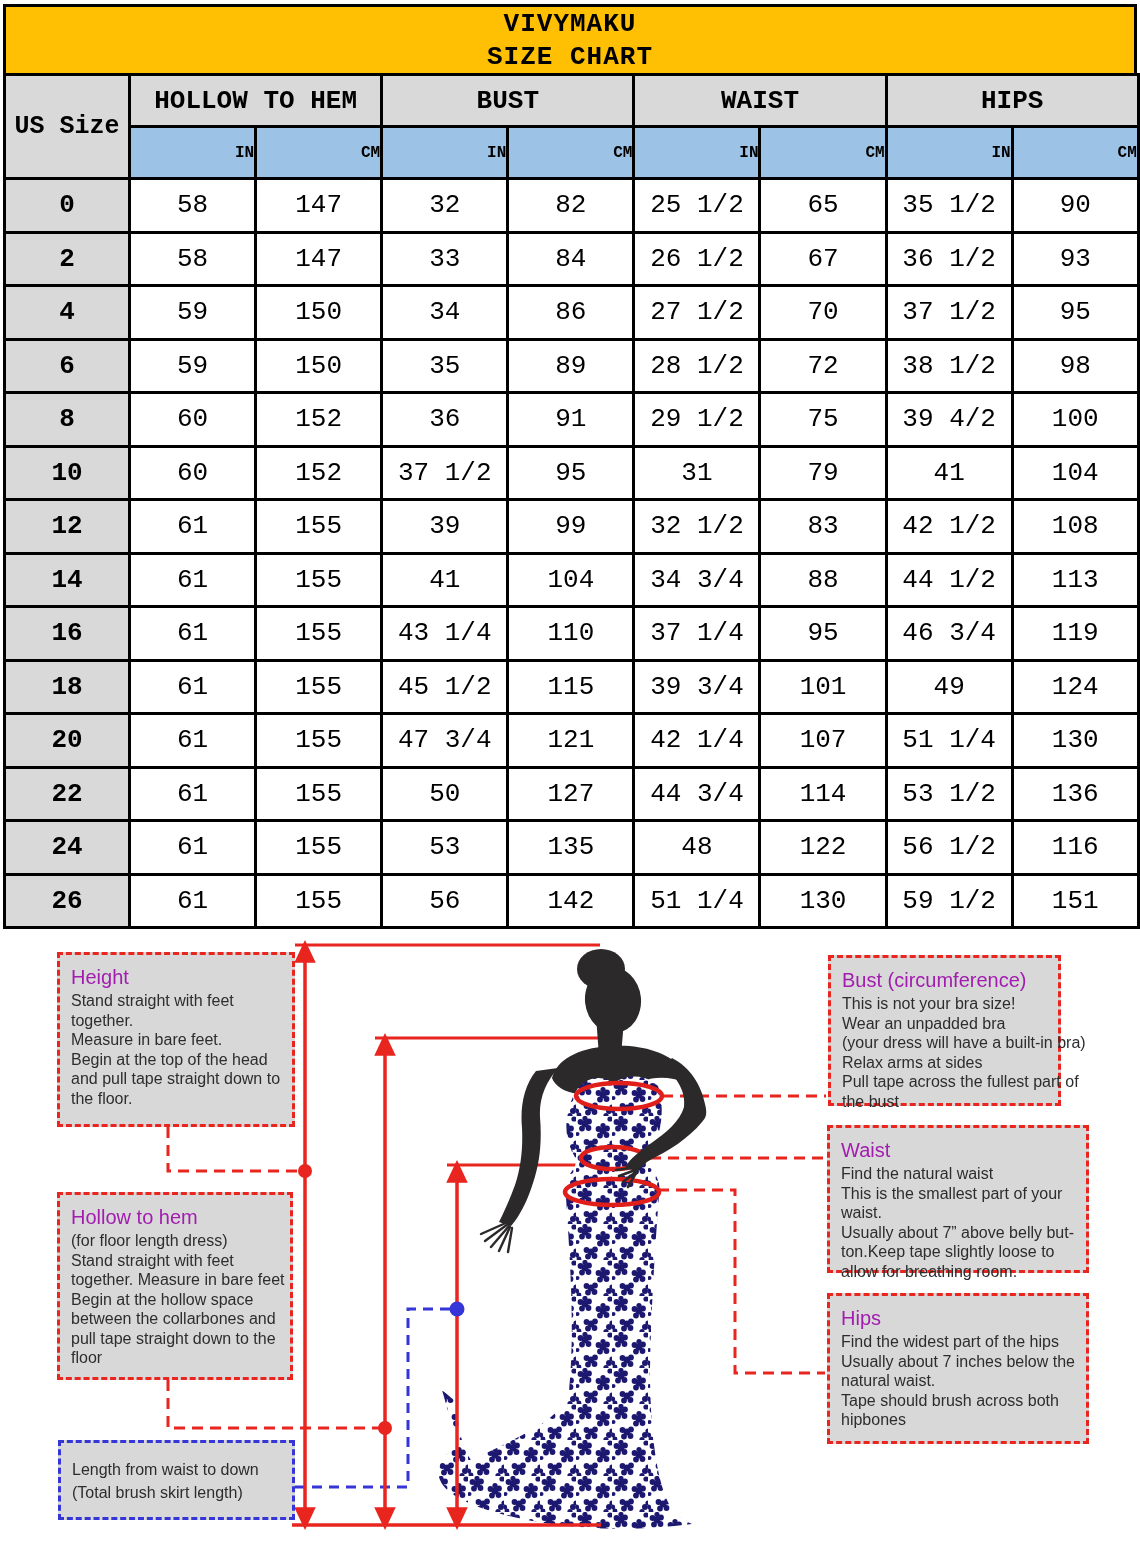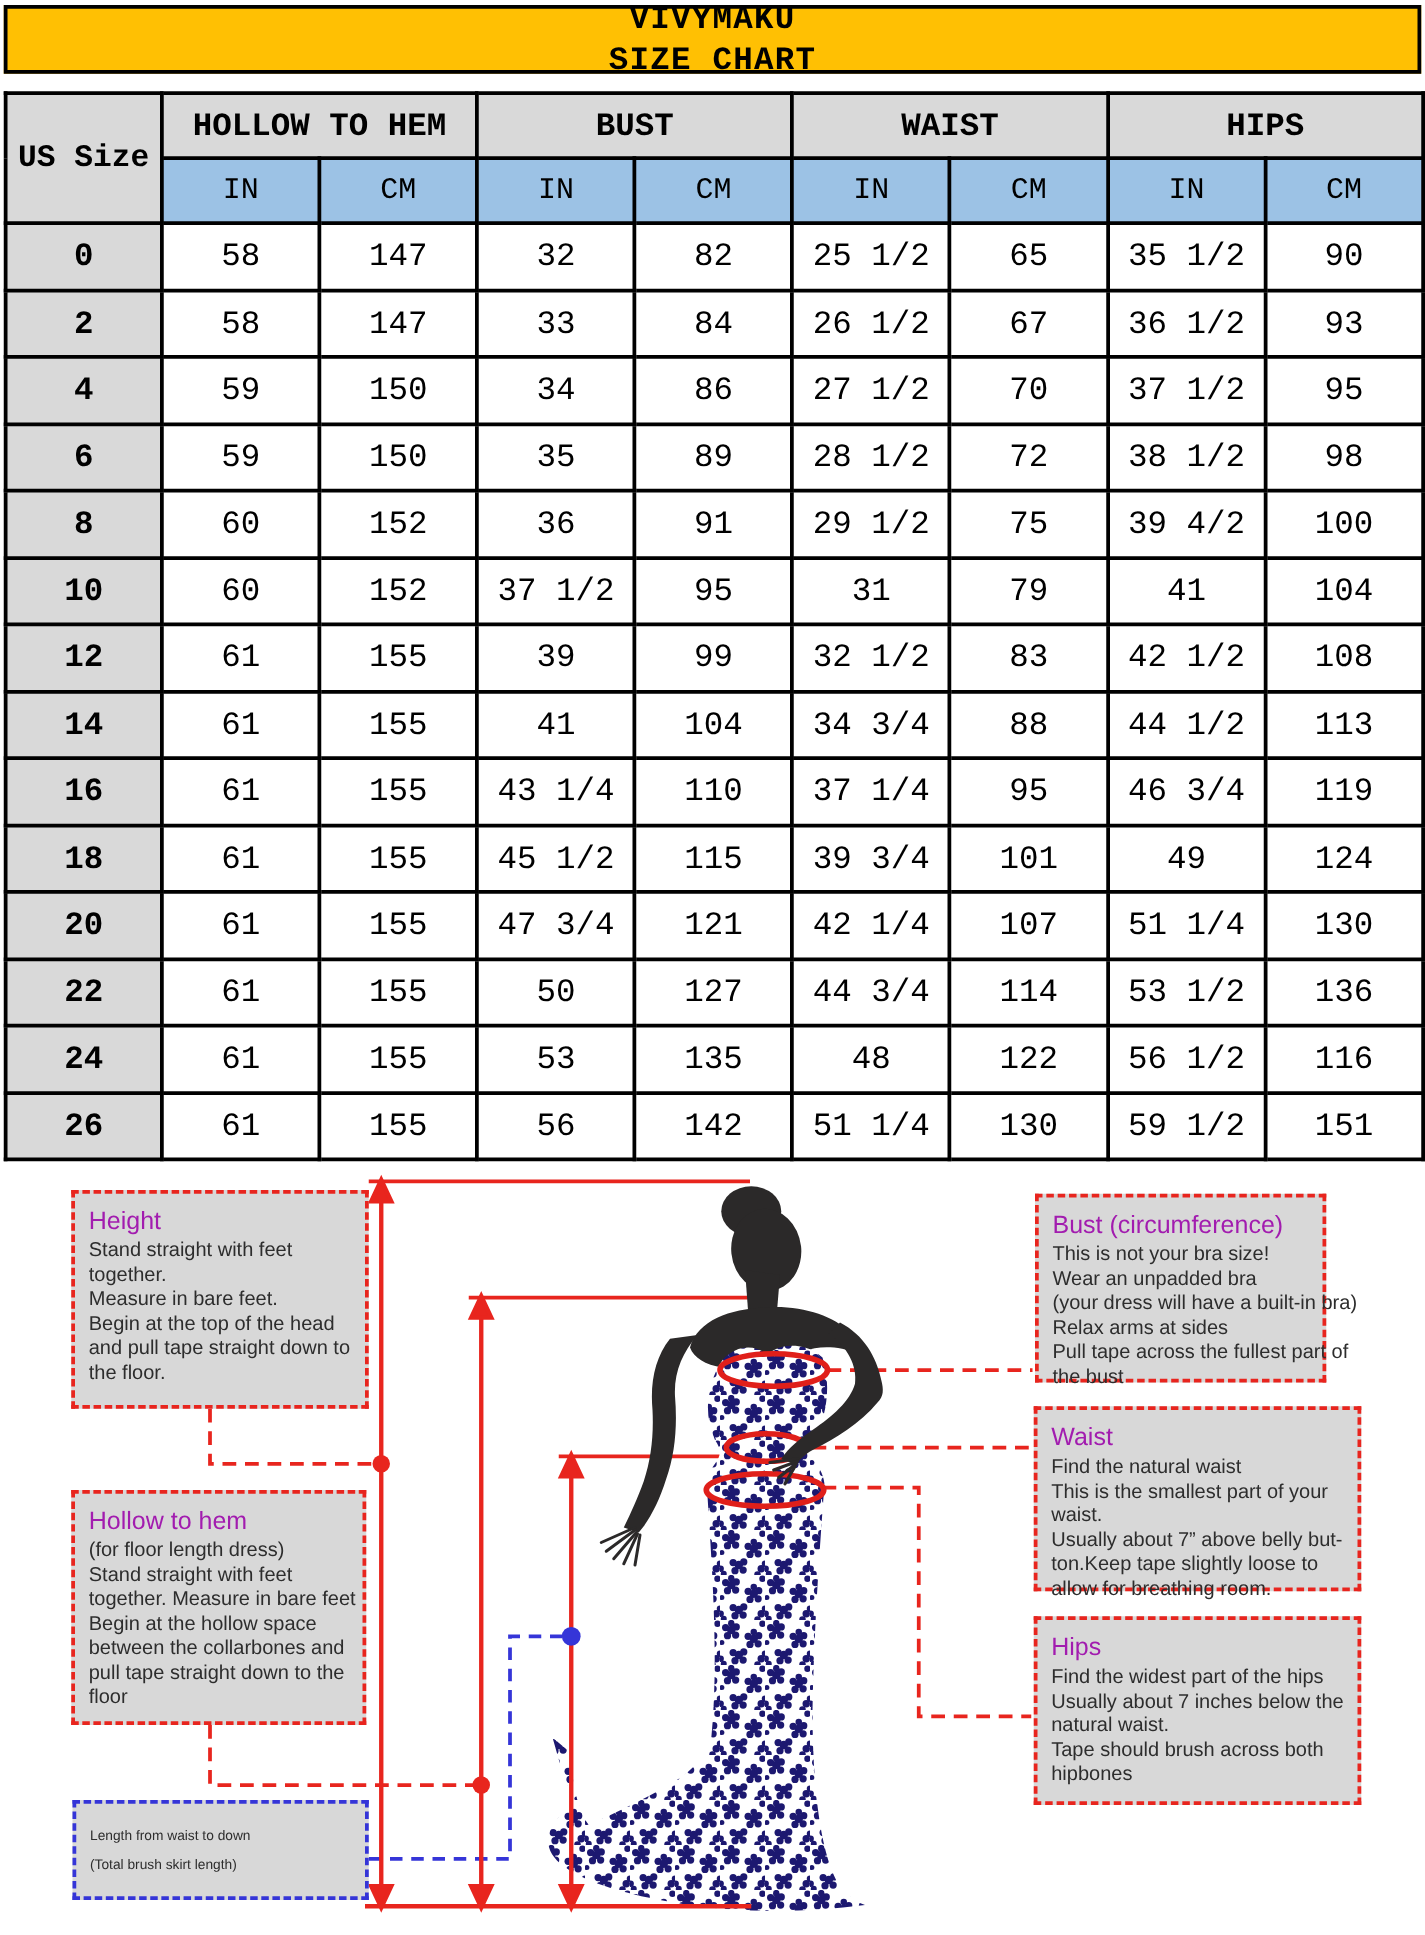--- a/index.html
+++ b/index.html
@@ -1,42 +1,42 @@
 <!DOCTYPE html>
 <html><head>
 <meta charset="utf-8">
 <style>
   html,body{margin:0;padding:0;background:#ffffff;}
   .page{position:relative;width:1140px;height:1548px;background:#fff;overflow:hidden;
         font-family:"Liberation Sans", sans-serif;}
   
-  .banner{position:absolute;left:3px;top:4px;width:1134px;height:55px;background:#FFC003;
+  .banner{position:absolute;left:3px;top:4px;width:1134px;height:72px;background:#FFC003;
           border:3px solid #000;box-sizing:border-box;display:flex;flex-direction:column;
           align-items:center;justify-content:center;gap:3px;z-index:3;}
   .banner .line{font-family:"Liberation Mono", monospace;font-weight:bold;font-size:26px;
           color:#000;letter-spacing:1px;line-height:30px;}
   
   .size-table{position:absolute;left:3px;top:73px;width:1134px;border-collapse:collapse;
           table-layout:fixed;z-index:2;background:#fff;padding-left:27px;}
   .size-table th,.size-table td{border:3px solid #000;text-align:center;vertical-align:middle;
           font-family:"Liberation Mono", monospace;color:#000;padding:0;}
   .size-table thead tr{height:52px;}
   .size-table tbody tr{height:53.5px;}
   .size-table .corner{background:#D9D9D9;font-size:25px;font-weight:bold;}
   .size-table .group{background:#D9D9D9;font-size:26px;font-weight:bold;letter-spacing:0px;}
-  .size-table .unit{background:#9CC2E5;font-size:24px;font-weight:normal;}
+  .size-table .unit{background:#9CC2E5;font-size:16px;font-weight:bold;text-align:right;}
   .size-table .size{background:#D9D9D9;font-size:26px;font-weight:bold;}
   .size-table .val{background:#fff;font-size:26px;font-weight:normal;}
   
   .ibox{position:absolute;background:#D8D8D8;border:3px dashed #E8251E;box-sizing:border-box;
         padding:8px 6px 6px 11px;color:#2d2d2d;z-index:4;}
   .ibox.blue{border-color:#3535D8;display:flex;flex-direction:column;justify-content:center;}
   .ititle{font-size:20px;line-height:28px;font-weight:normal;color:#a21caf;}
   .iline{font-size:16px;line-height:19.5px;white-space:nowrap;}
-  .ibox.blue .iline{font-size:11px;line-height:23px;}
+  .ibox.blue .iline{font-size:16px;line-height:23px;}
   #b-height{left:57px;top:952px;width:238px;height:175px;}
   #b-hollow{left:57px;top:1192px;width:236px;height:188px;}
   #b-length{left:58px;top:1440px;width:237px;height:80px;}
   #b-bust{left:828px;top:955px;width:233px;height:151px;}
   #b-waist{left:827px;top:1125px;width:262px;height:148px;}
   #b-hips{left:827px;top:1293px;width:262px;height:151px;}
   
   .diagram-svg{position:absolute;left:0;top:0;width:1140px;height:1548px;z-index:3;pointer-events:none;}
 </style>
 </head>

